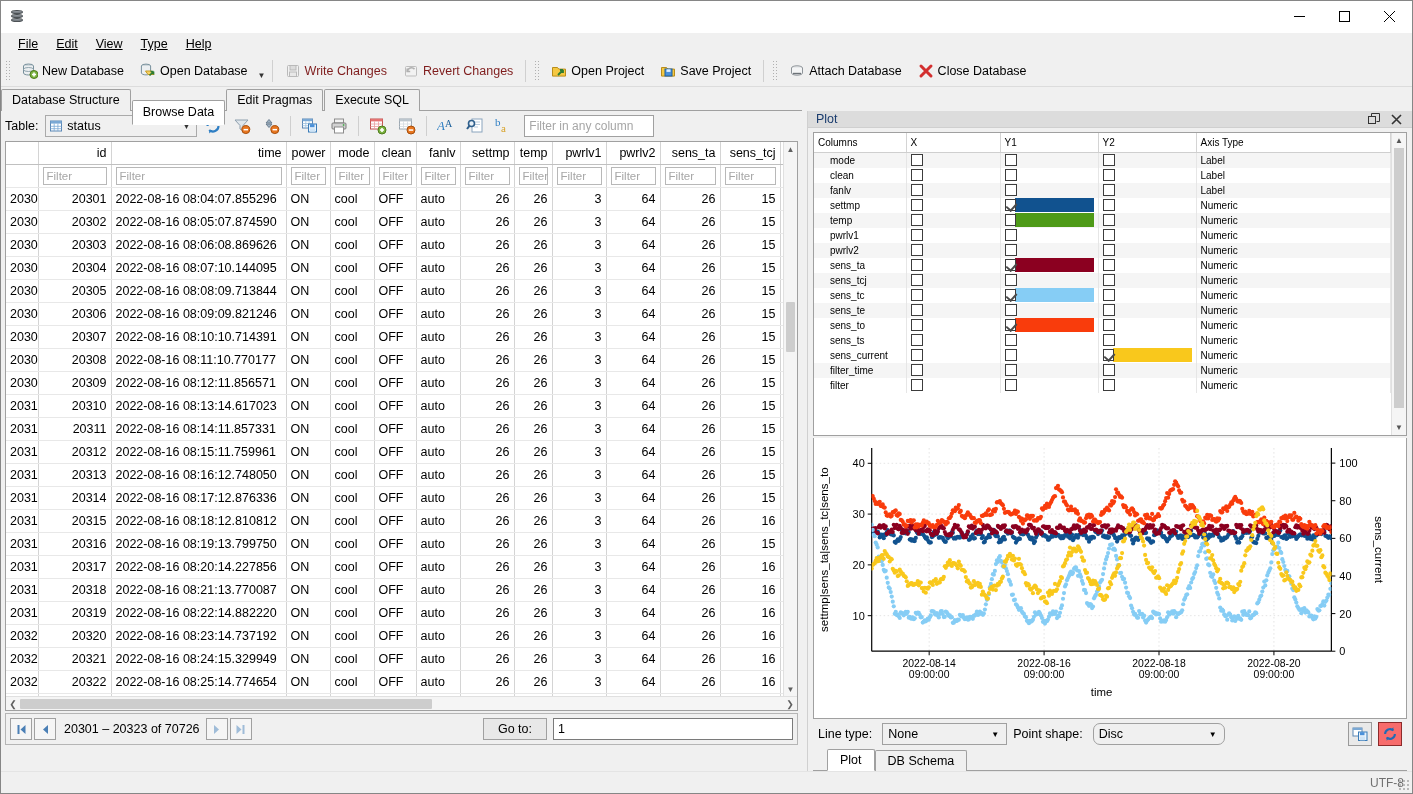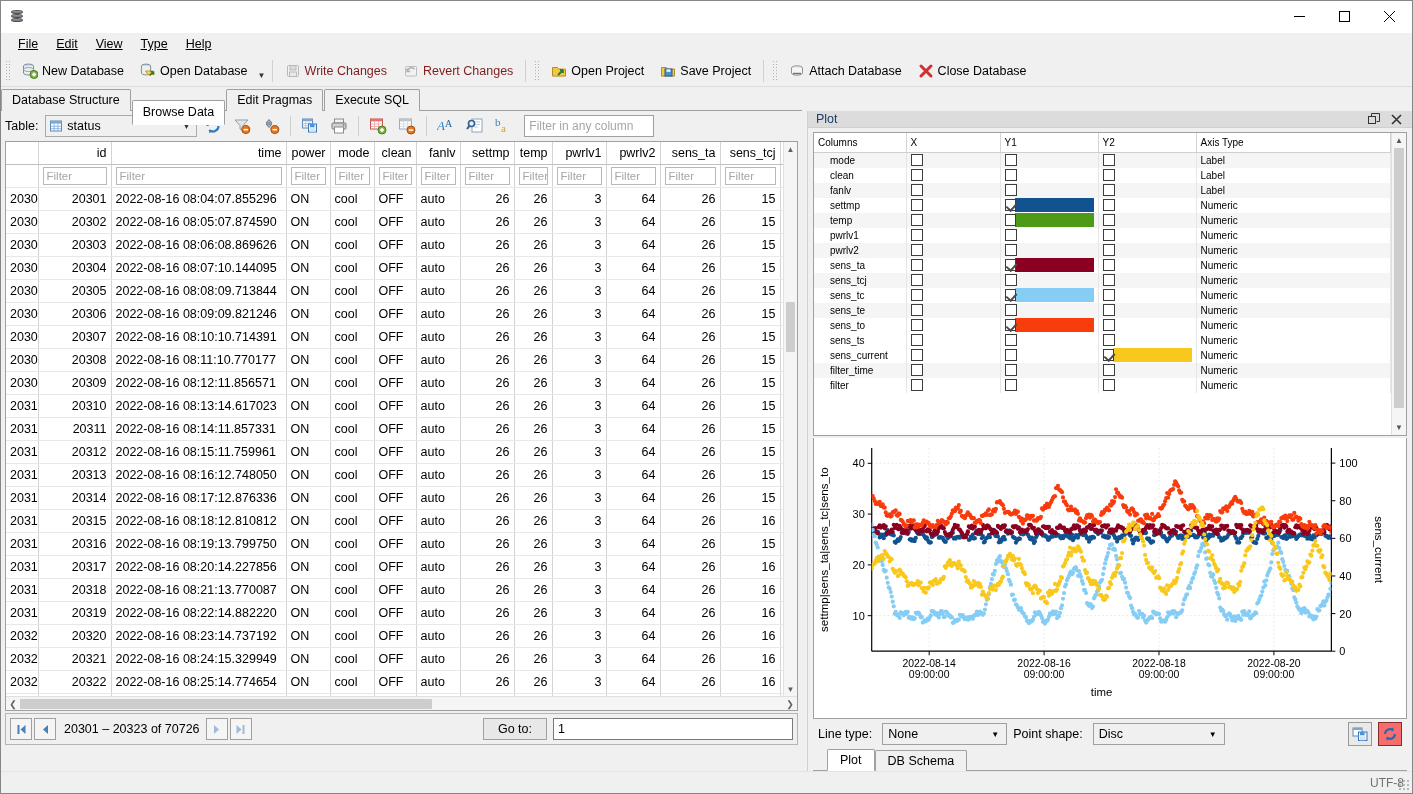--- a/index.html
+++ b/index.html
@@ -3910,21 +3910,21 @@
             </svg>
         </div>
 
         <div class="plot-controls">
           <span class="lbl">Line type:</span>
           <div class="sel" style="width:125px;">
             <span>None</span>
             <span class="caret">▼</span>
           </div>
           <span class="lbl">Point shape:</span>
-          <div class="sel" style="width:132px;">
+          <div class="sel" style="width:132px;border-radius:7px;">
             <span>Disc</span>
             <span class="caret">▼</span>
           </div>
           <div style="margin-left:auto; display:flex; gap:6px;">
             <div class="pc-btn">
               <svg width="16" height="16" viewBox="0 0 16 16">
                 <rect x="1" y="2" width="9" height="8" fill="#fff" stroke="#5b87b5"></rect>
                 <rect x="1" y="2" width="9" height="2" fill="#7aa8d4"></rect>
                 <rect x="6.5" y="6" width="8.5" height="8.5" fill="#e8f2fb" stroke="#3b7cb8"></rect>
                 <rect x="8" y="6.2" width="4.5" height="3" fill="#4a90d9"></rect>

